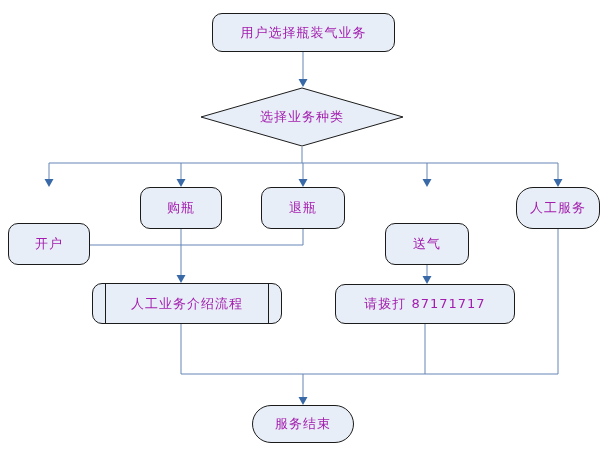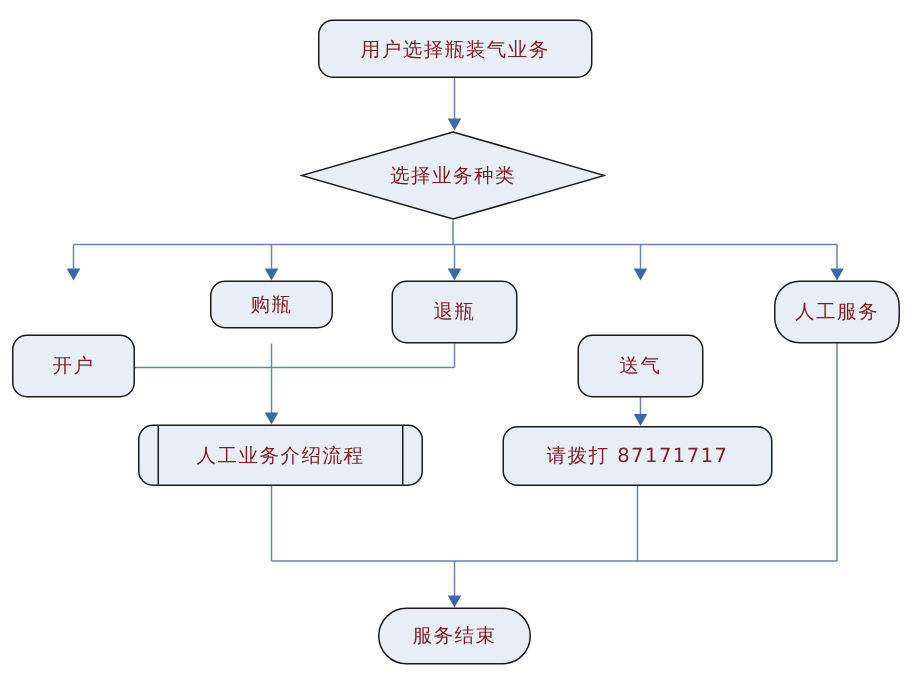--- a/index.html
+++ b/index.html
@@ -9,21 +9,21 @@
     background: #ffffff;
     font-family: "DejaVu Sans", sans-serif;
     overflow: hidden;
   }
   #wires { position: absolute; left: 0; top: 0; z-index: 0; }
   .node {
     position: absolute;
     display: flex; align-items: center; justify-content: center;
     background: #e8eef7;
     border: 1px solid #1b1b1b;
-    color: #7f1d1d;
+    color: #a21caf;
     font-size: 13px;
     letter-spacing: 1px;
     z-index: 1;
     box-sizing: border-box;
     white-space: nowrap;
   }
   .rounded { border-radius: 10px; }
   .terminator { border-radius: 19px; }
   .predef::before, .predef::after {
     content: ""; position: absolute; top: 0; bottom: 0; width: 0;
@@ -33,21 +33,21 @@
   .predef::after  { right: 12px; }
   
   .diamond-wrap { background: transparent; border: none; }
   .diamond-wrap svg { position: absolute; left: 0; top: 0; }
   .diamond-wrap span { position: relative; z-index: 1; font-family: Liberation Serif, serif; }
 
   
   #n-start   { left: 212px; top: 13px;  width: 183px; height: 39px; }
   #n-decide  { left: 200px; top: 87px;  width: 204px; height: 60px; }
   #n-open    { left: 8px;   top: 187px; width: 82px;  height: 42px; margin-top: 36px; }
-  #n-buy     { left: 140px; top: 187px; width: 82px;  height: 32px; }
+  #n-buy     { left: 140px; top: 187px; width: 82px;  height: 42px; }
   #n-return  { left: 261px; top: 187px; width: 84px;  height: 42px; }
   #n-deliver { left: 385px; top: 187px; width: 84px;  height: 42px; margin-top: 36px; }
   #n-manual  { left: 516px; top: 187px; width: 84px;  height: 42px; border-radius: 17px; }
   #n-intro   { left: 92px;  top: 283px; width: 190px; height: 41px; }
   #n-call    { left: 335px; top: 284px; width: 180px; height: 40px; }
   #n-end     { left: 252px; top: 405px; width: 102px; height: 38px; }
 </style>
 </head>
 <body>
 

